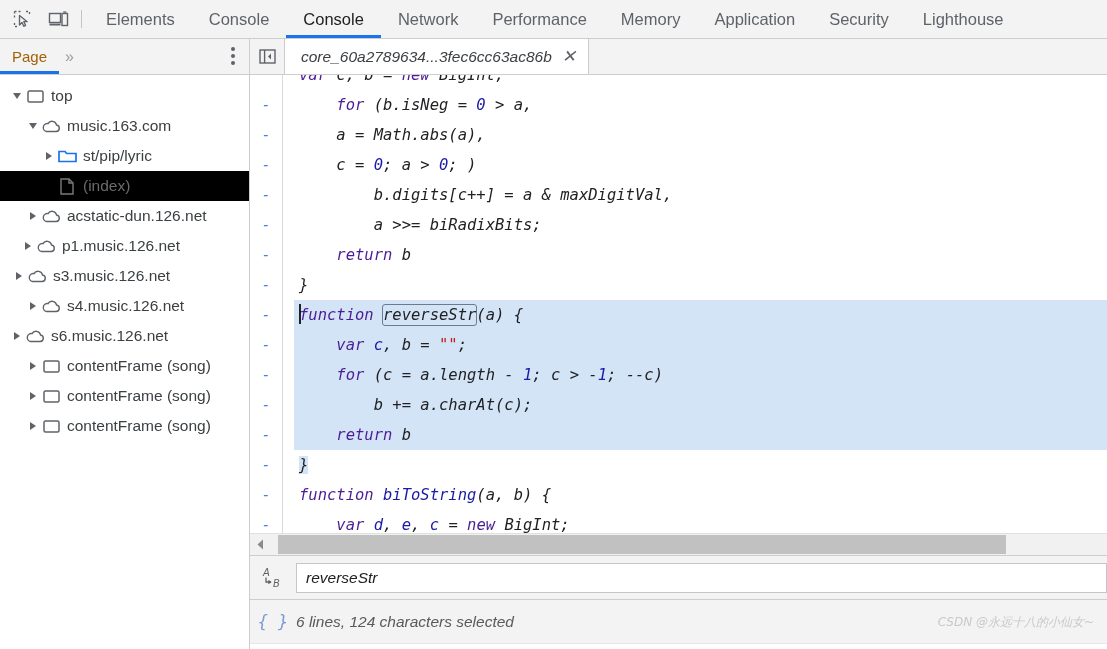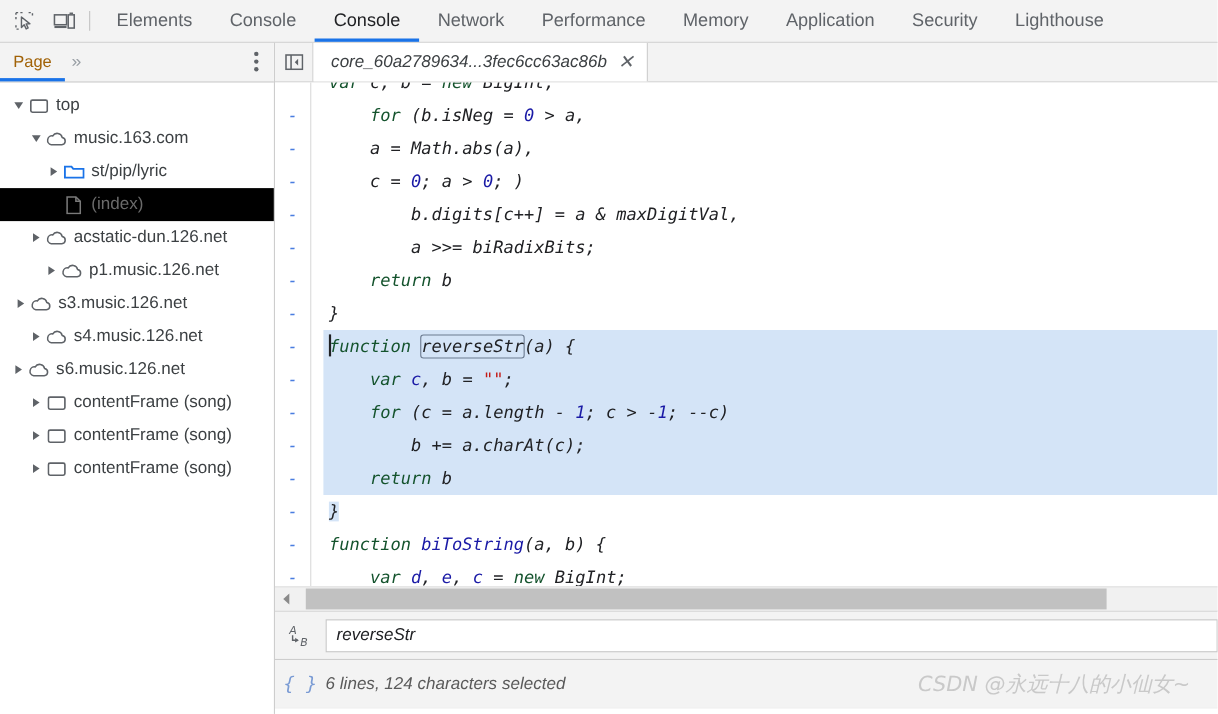--- a/index.html
+++ b/index.html
@@ -256,21 +256,21 @@
     align-self: stretch;
     background: #dadada;
     margin-right: 11px;
   }
   .code-text {
     flex: 1 1 auto;
     color: #202124;
     padding-left: 5px;
   }
   .line-sel { background: #d4e4f7; }
-  .kw   { color: #14532d; }
+  .kw   { color: #4c1d95; }
   .num  { color: #1a1aa6; }
   .str  { color: #c41a16; }
   .fnname { color: #1a1aa6; }
   .token-box {
     border: 1px solid #6b7a8f;
     border-radius: 3px;
     padding: 1px 0px;
     margin: 0 -1px;
   }
   .caret-bar {
@@ -364,24 +364,24 @@
     color: #7a9bd4;
     font-size: 17px;
     font-family: "DejaVu Sans Mono", monospace;
   }
   .status-text {
     font-size: 15.5px;
     color: #5a5a5a;
   }
   .watermark {
     position: absolute;
-    right: 25px;
+    right: 13px;
     top: 50%;
     transform: translateY(-50%);
-    font-size: 19px;
+    font-size: 12px;
     color: #c9c9c9;
     font-family: "DejaVu Sans", sans-serif;
     white-space: nowrap;
   }
   .bottom-strip {
     height: 5px;
     background: #ffffff;
     border-top: 1px solid #e8e8e8;
   }
 </style>
@@ -478,21 +478,21 @@
       <div class="tree-row" style="padding-left:26px">
         <span class="twisty closed"></span>
         <span class="t-icon">
           <svg width="19" height="13" viewBox="0 0 19 13">
               <path d="M4.6 11.5h9.6a3.3 3.3 0 0 0 .3-6.55A4.6 4.6 0 0 0 6 3.6a3.6 3.6 0 0 0-1.4 7.9z" fill="none" stroke="#5f6368" stroke-width="1.4"></path>
             </svg>
         </span>
         <span class="t-label">acstatic-dun.126.net</span>
       </div>
 
-      <div class="tree-row" style="padding-left:40px">
+      <div class="tree-row" style="padding-left:21px">
         <span class="twisty closed"></span>
         <span class="t-icon">
           <svg width="19" height="13" viewBox="0 0 19 13">
               <path d="M4.6 11.5h9.6a3.3 3.3 0 0 0 .3-6.55A4.6 4.6 0 0 0 6 3.6a3.6 3.6 0 0 0-1.4 7.9z" fill="none" stroke="#5f6368" stroke-width="1.4"></path>
             </svg>
         </span>
         <span class="t-label">p1.music.126.net</span>
       </div>
 
 

